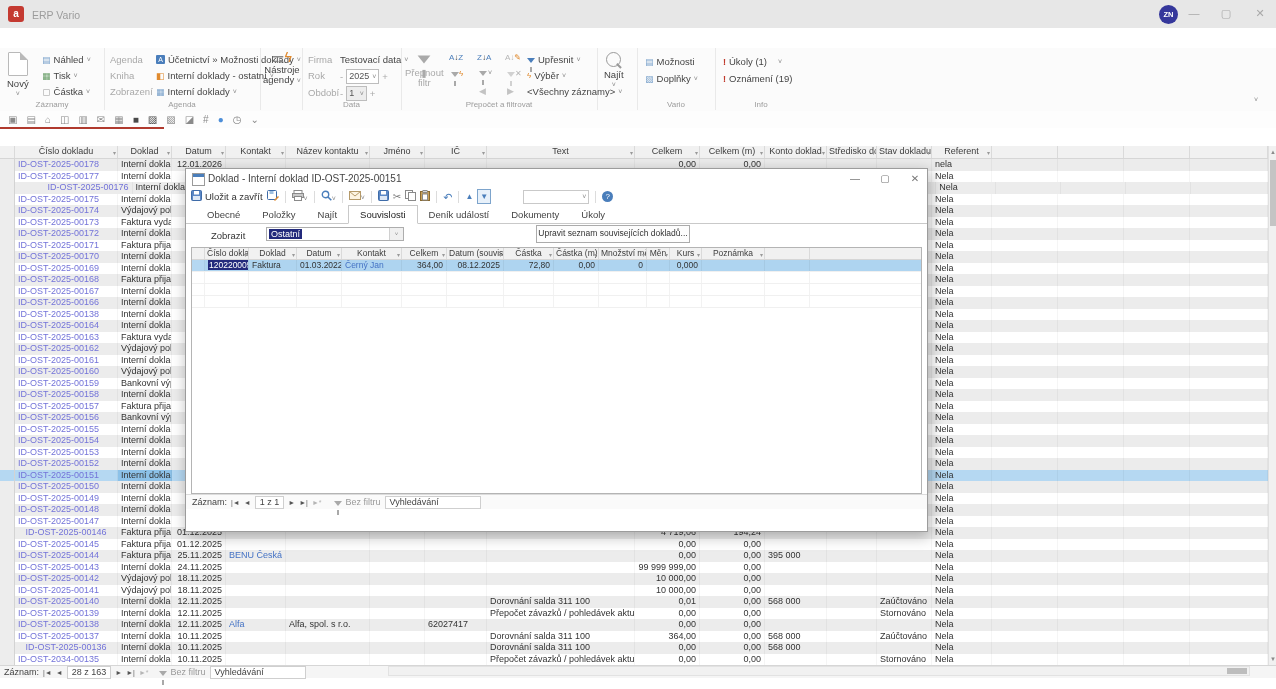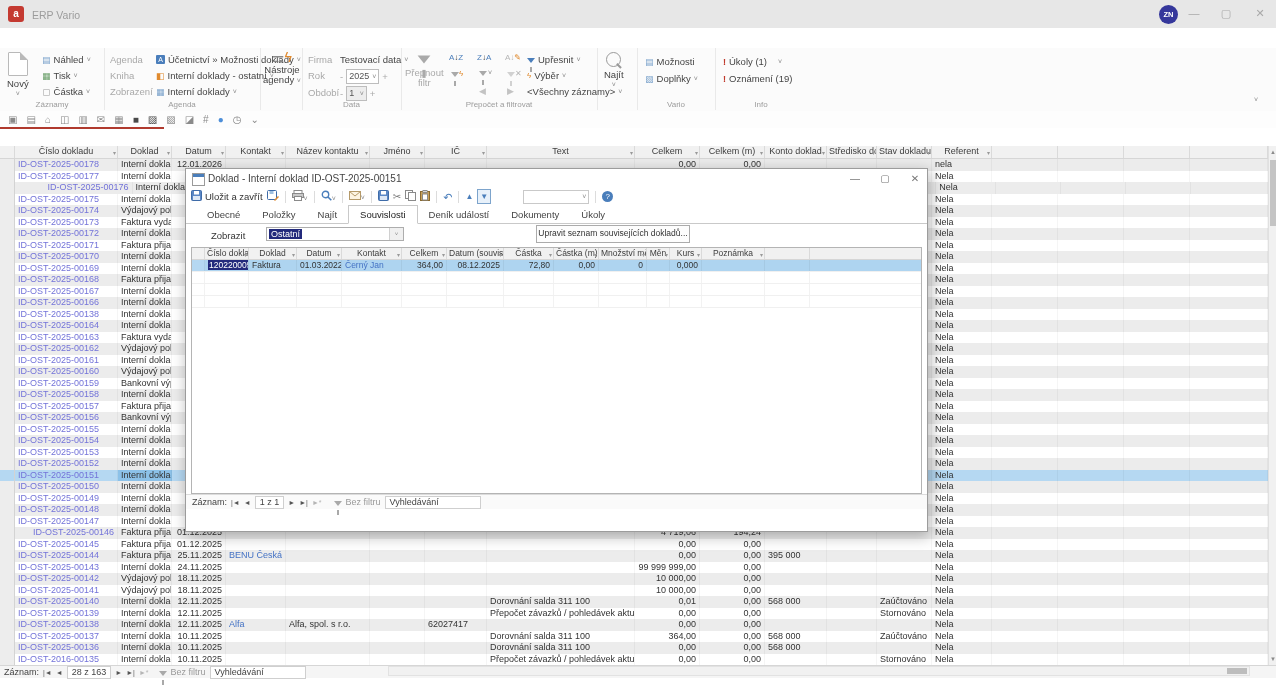--- a/index.html
+++ b/index.html
@@ -1028,21 +1028,21 @@
         <div class="dcell" style="width: 50px; text-align: left;"></div>
         <div class="dcell" style="width: 55px; text-align: left;"></div>
         <div class="dcell" style="width: 60px; text-align: left;">Nela</div>
         <div class="dcell" style="width: 66px;"></div>
         <div class="dcell" style="width: 66px;"></div>
         <div class="dcell" style="width: 66px;"></div>
         <div class="dcell" style="width: 78px;"></div>
       </div>
       <div class="drow odd">
         <div class="dcell selector" style="width: 15px;"></div>
-        <div class="dcell link-id" style="width: 103px; text-align: right;">ID-OST-2025-00146</div>
+        <div class="dcell link-id" style="width: 103px; text-align: center;">ID-OST-2025-00146</div>
         <div class="dcell" style="width: 54px; text-align: left;">Faktura přijatá</div>
         <div class="dcell" style="width: 54px; text-align: right;">01.12.2025</div>
         <div class="dcell" style="width: 60px; text-align: left;"></div>
         <div class="dcell" style="width: 84px; text-align: left;"></div>
         <div class="dcell" style="width: 55px; text-align: left;"></div>
         <div class="dcell" style="width: 62px; text-align: left;"></div>
         <div class="dcell" style="width: 148px; text-align: left;"></div>
         <div class="dcell" style="width: 65px; text-align: right;">4 719,06</div>
         <div class="dcell" style="width: 65px; text-align: right;">194,24</div>
         <div class="dcell" style="width: 62px; text-align: left;"></div>
@@ -1238,42 +1238,42 @@
         <div class="dcell" style="width: 50px; text-align: left;"></div>
         <div class="dcell" style="width: 55px; text-align: left;">Zaúčtováno</div>
         <div class="dcell" style="width: 60px; text-align: left;">Nela</div>
         <div class="dcell" style="width: 66px;"></div>
         <div class="dcell" style="width: 66px;"></div>
         <div class="dcell" style="width: 66px;"></div>
         <div class="dcell" style="width: 78px;"></div>
       </div>
       <div class="drow odd">
         <div class="dcell selector" style="width: 15px;"></div>
-        <div class="dcell link-id" style="width: 103px; text-align: left;">ID-OST-2025-00136</div>
+        <div class="dcell link-id" style="width: 103px; text-align: center;">ID-OST-2025-00136</div>
         <div class="dcell" style="width: 54px; text-align: left;">Interní doklad</div>
         <div class="dcell" style="width: 54px; text-align: right;">10.11.2025</div>
         <div class="dcell" style="width: 60px; text-align: left;"></div>
         <div class="dcell" style="width: 84px; text-align: left;"></div>
         <div class="dcell" style="width: 55px; text-align: left;"></div>
         <div class="dcell" style="width: 62px; text-align: left;"></div>
         <div class="dcell" style="width: 148px; text-align: left;">Dorovnání salda 311 100</div>
         <div class="dcell" style="width: 65px; text-align: right;">0,00</div>
         <div class="dcell" style="width: 65px; text-align: right;">0,00</div>
         <div class="dcell" style="width: 62px; text-align: left;">568 000</div>
         <div class="dcell" style="width: 50px; text-align: left;"></div>
         <div class="dcell" style="width: 55px; text-align: left;"></div>
         <div class="dcell" style="width: 60px; text-align: left;">Nela</div>
         <div class="dcell" style="width: 66px;"></div>
         <div class="dcell" style="width: 66px;"></div>
         <div class="dcell" style="width: 66px;"></div>
         <div class="dcell" style="width: 78px;"></div>
       </div>
       <div class="drow">
         <div class="dcell selector" style="width: 15px;"></div>
-        <div class="dcell link-id" style="width: 103px; text-align: left;">ID-OST-2016-00135</div>
+        <div class="dcell link-id" style="width: 103px; text-align: left;">ID-OST-2034-00135</div>
         <div class="dcell" style="width: 54px; text-align: left;">Interní doklad</div>
         <div class="dcell" style="width: 54px; text-align: right;">10.11.2025</div>
         <div class="dcell" style="width: 60px; text-align: left;"></div>
         <div class="dcell" style="width: 84px; text-align: left;"></div>
         <div class="dcell" style="width: 55px; text-align: left;"></div>
         <div class="dcell" style="width: 62px; text-align: left;"></div>
         <div class="dcell" style="width: 148px; text-align: left;">Přepočet závazků / pohledávek aktuálním</div>
         <div class="dcell" style="width: 65px; text-align: right;">0,00</div>
         <div class="dcell" style="width: 65px; text-align: right;">0,00</div>
         <div class="dcell" style="width: 62px; text-align: left;"></div>

